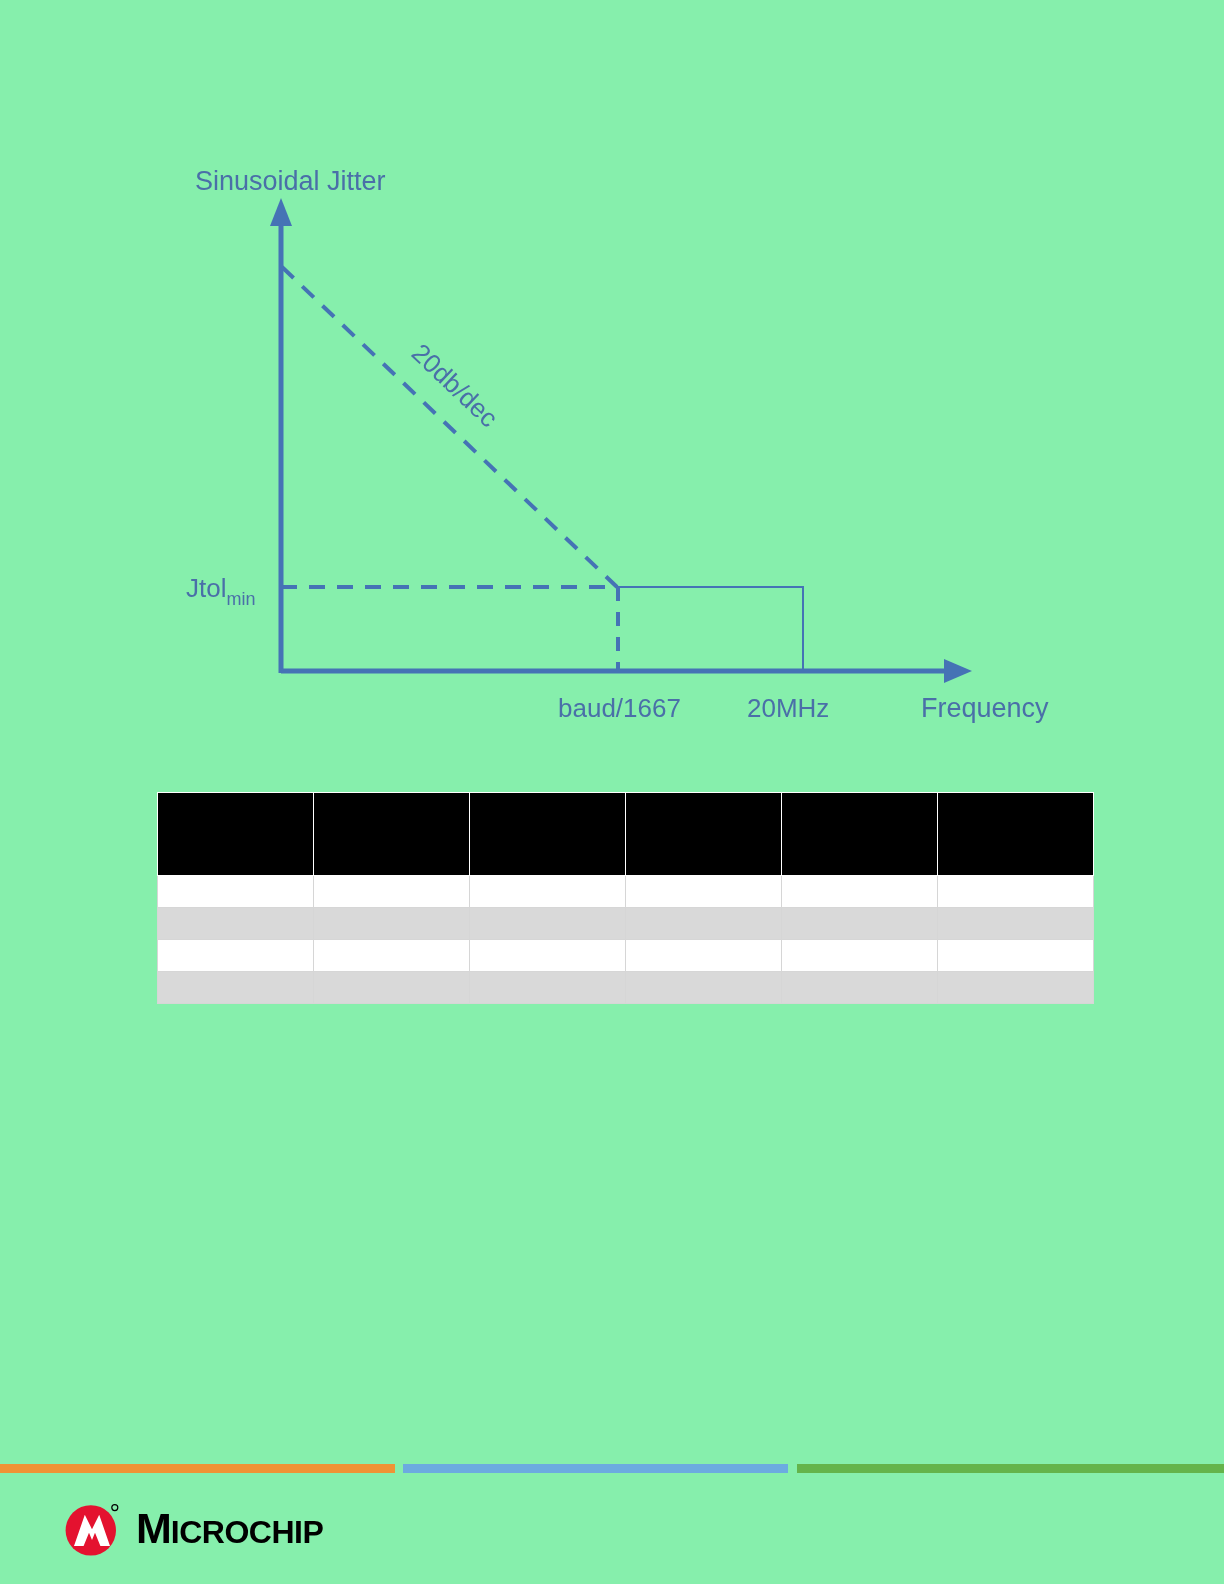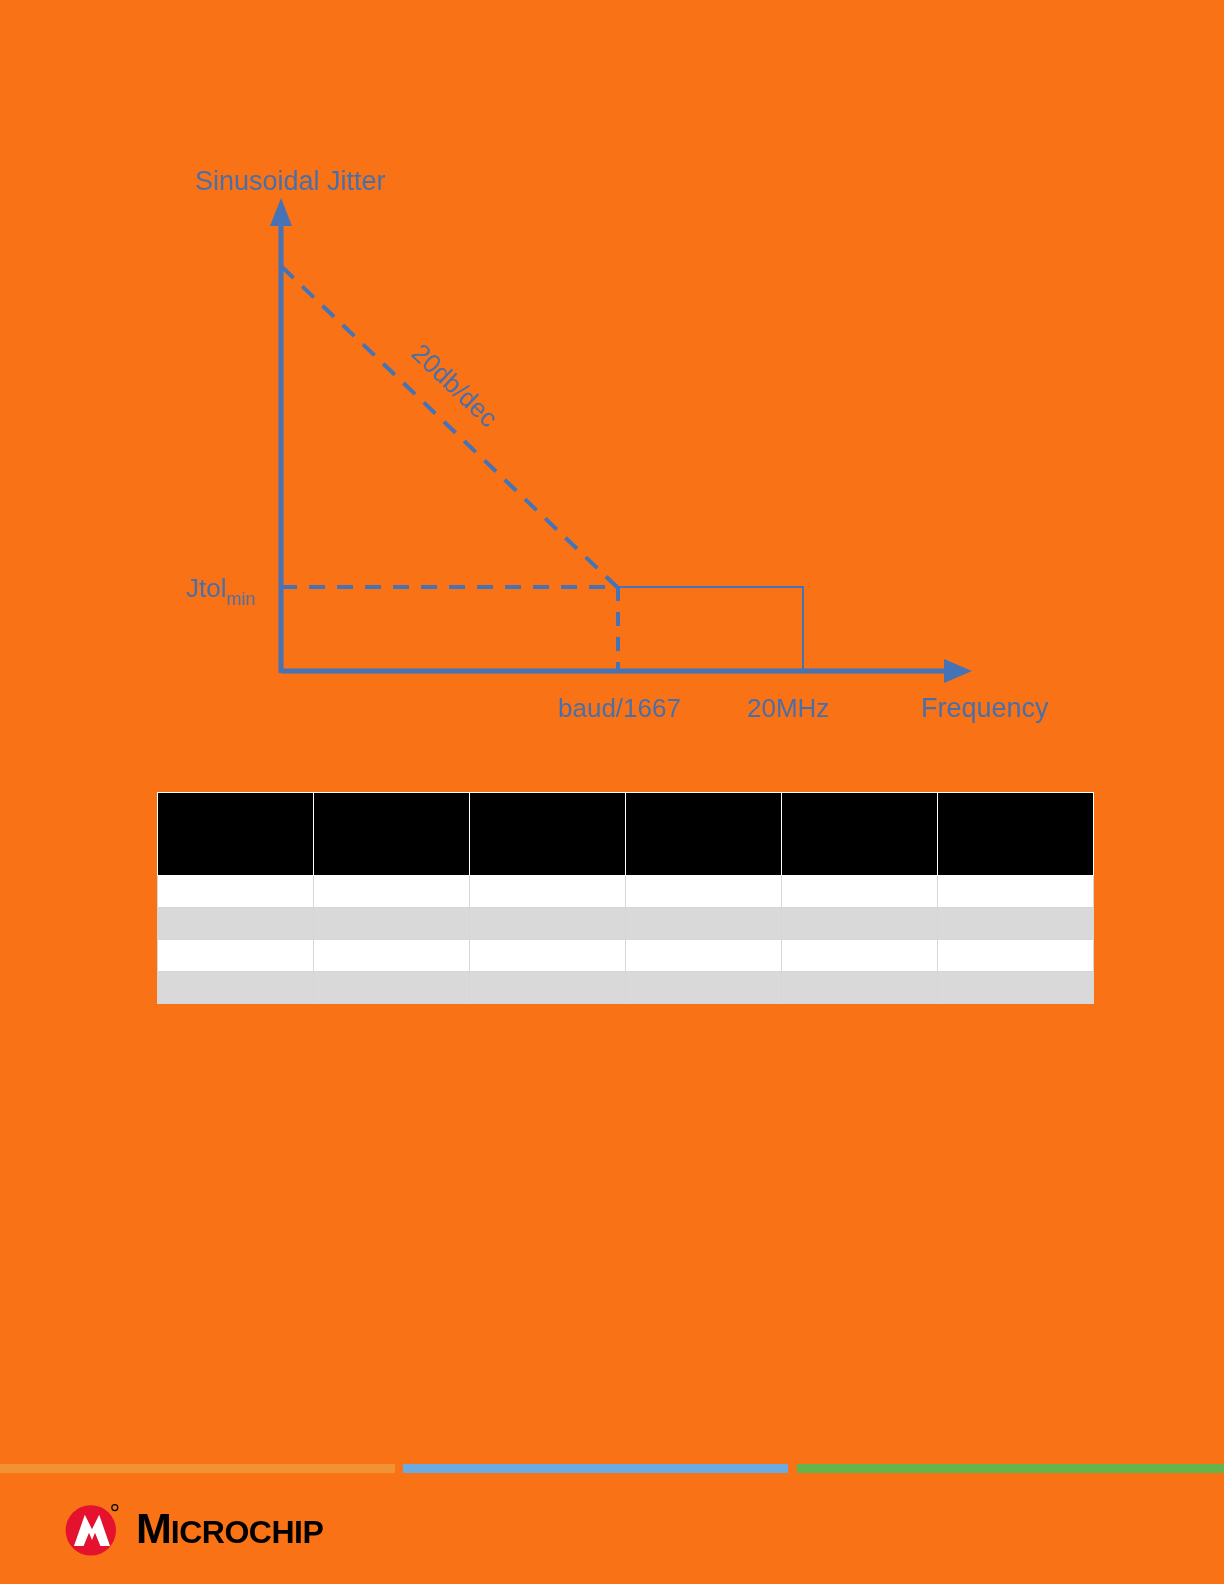--- a/index.html
+++ b/index.html
@@ -13,21 +13,21 @@
     height: 1584px;
     position: relative;
     font-family: "Liberation Sans", sans-serif;
     overflow: hidden;
   }
 
   
   #page {
     position: absolute;
     inset: 0;
-    background: #f97316;
+    background: #86efac;
   }
 
   
   #figure {
     position: absolute;
     left: 0;
     top: 0;
     width: 1224px;
     height: 770px;
   }

